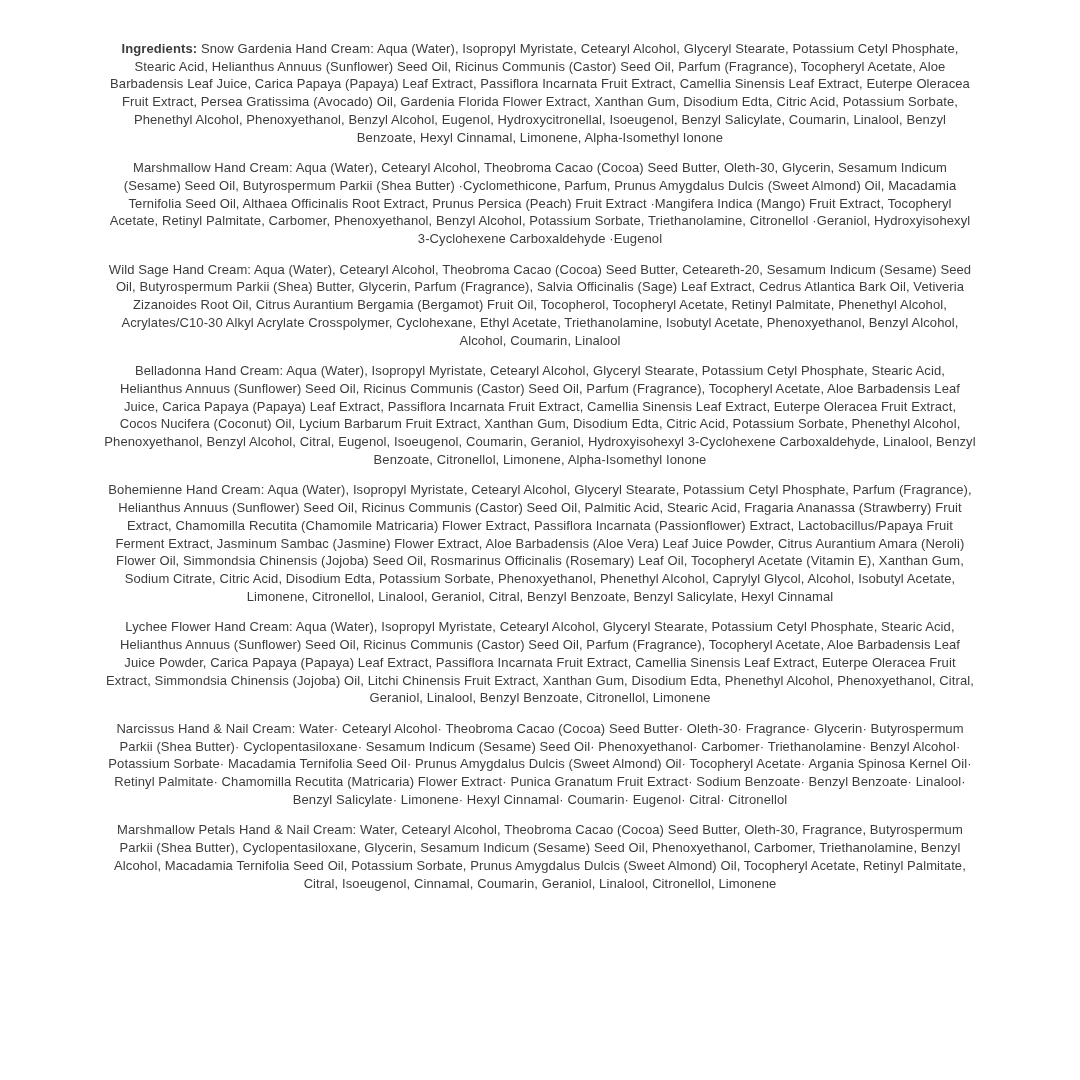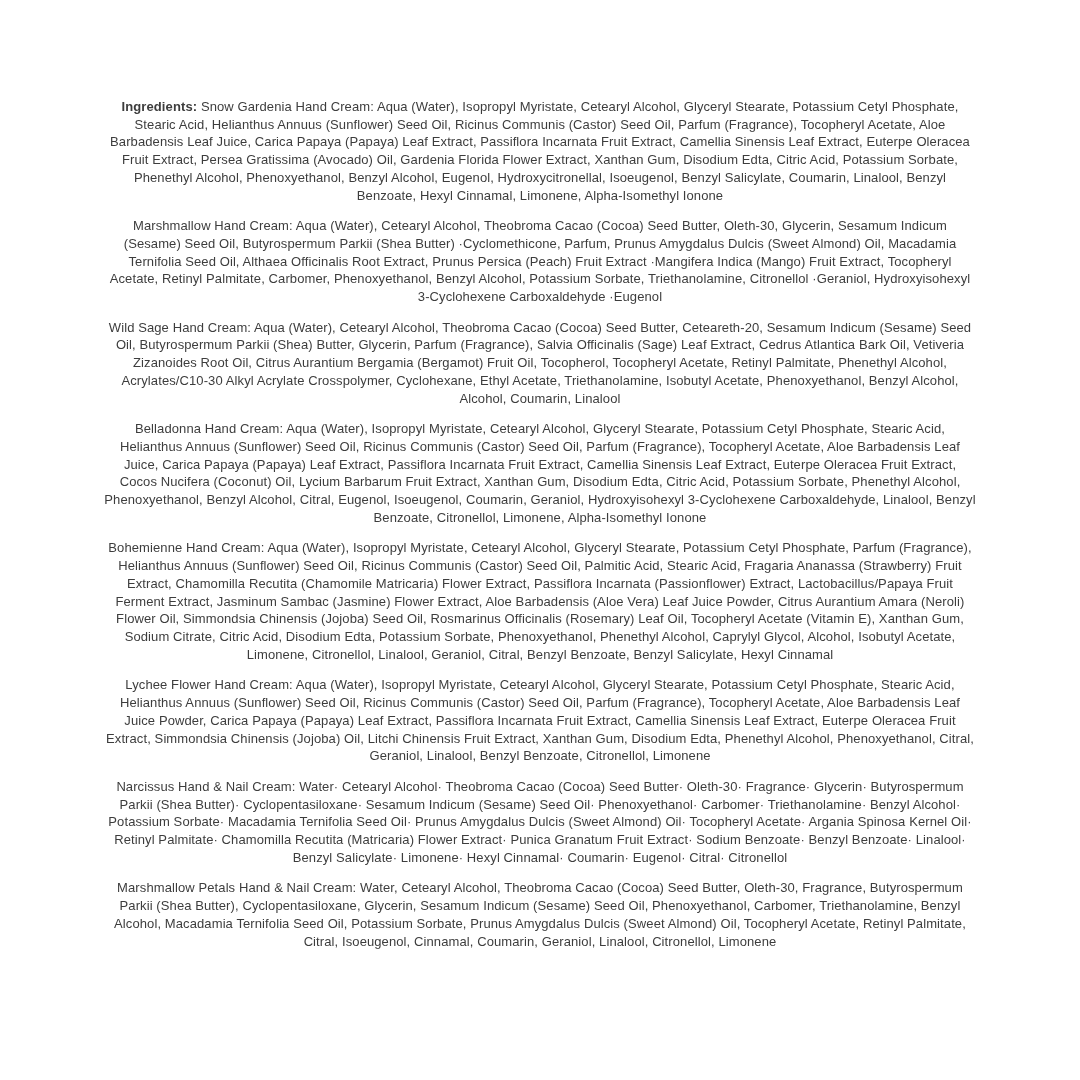--- a/index.html
+++ b/index.html
@@ -9,21 +9,21 @@
   }
   body {
     width: 1080px;
     height: 1080px;
     font-family: "Liberation Sans", "DejaVu Sans", sans-serif;
     overflow: hidden;
   }
   .content {
     width: 872px;
     margin: 0 auto;
-    padding-top: 98px;
+    padding-top: 40px;
     color: #3d3d3d;
   }
   .content p {
     font-size: 13px;
     line-height: 17.7px;
     text-align: center;
     margin: 0 0 13px 0;
     letter-spacing: 0.1px;
   }
   .content p strong {

